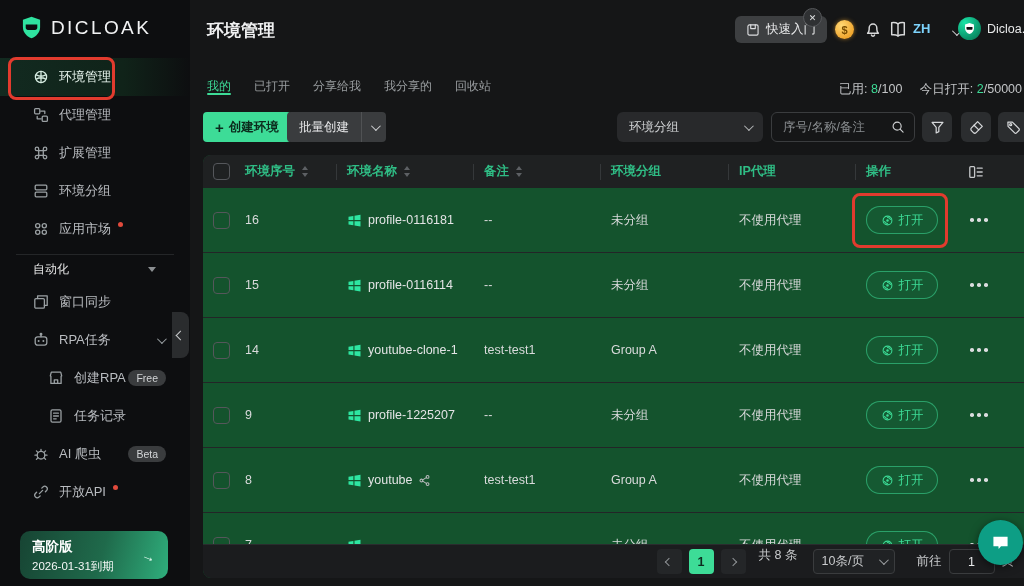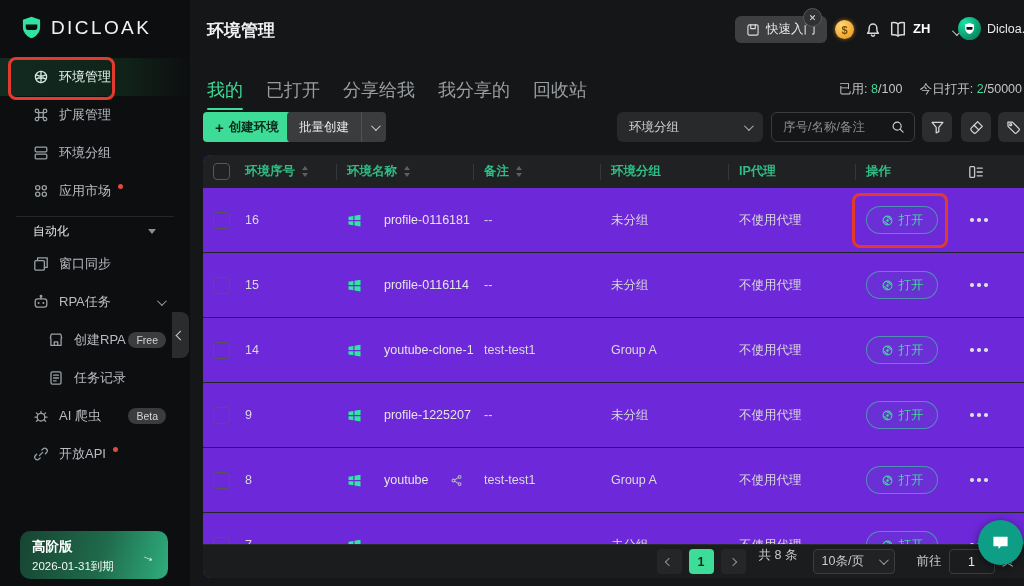--- a/index.html
+++ b/index.html
@@ -45,29 +45,29 @@
           display:flex;align-items:center;gap:6px;color:#e9eaeb;font-size:12.5px;cursor:pointer;}
   .qs-btn .icn{width:14px;height:14px;color:#dcdddf;}
   .qs-close{position:absolute;left:600px;top:8px;width:17px;height:17px;border-radius:50%;background:#2f3133;border:1px solid #55575a;
             color:#dfe0e1;font-size:9px;display:flex;align-items:center;justify-content:center;cursor:pointer;z-index:7;}
   .qs-close::after{content:"✕";}
   .coin{position:absolute;left:632px;top:20px;width:19px;height:19px;border-radius:50%;
         background:radial-gradient(circle at 35% 30%,#ffd875,#f0a62e 70%);display:flex;align-items:center;justify-content:center;
         font-size:11px;font-weight:700;color:#7a4d00;cursor:pointer;box-shadow:0 0 4px rgba(240,166,46,.6);}
   .coin::after{content:"$";}
   .tb-icon{position:absolute;top:20px;width:18px;height:18px;color:#d9dadb;cursor:pointer;}
-  .lang{position:absolute;left:710px;top:21px;display:flex;align-items:flex-end;gap:22px;color:#ffffff;font-size:13px;font-weight:700;cursor:pointer;}
+  .lang{position:absolute;left:710px;top:21px;display:flex;align-items:flex-end;gap:22px;color:#7dd3fc;font-size:13px;font-weight:700;cursor:pointer;}
   .lang .chev{color:#cfd1d3;}
   .avatar{position:absolute;left:755px;top:17px;width:23px;height:23px;border-radius:50%;
           background:radial-gradient(circle at 30% 25%,#19e3a6,#0a8a63 75%);display:flex;align-items:center;justify-content:center;cursor:pointer;}
   .avatar .icn{width:13px;height:13px;color:#ffffff;}
   .uname{position:absolute;left:784px;top:22px;width:40px;overflow:hidden;white-space:nowrap;color:#e8e9ea;font-size:12.5px;cursor:pointer;}
 
   .tabs{position:absolute;left:4px;top:78px;display:flex;gap:23px;}
-  .tab{font-size:18px;color:#9a9ea1;padding-bottom:8px;position:relative;cursor:pointer;}
+  .tab{font-size:12px;color:#9a9ea1;position:relative;cursor:pointer;}
   .tab.active{color:#3ddc97;}
   .tab.active::after{content:"";position:absolute;left:0;right:0;bottom:0;height:2px;background:#3ddc97;border-radius:1px;}
   .stats{position:absolute;right:2px;top:81px;font-size:12.5px;color:#c3c5c7;white-space:nowrap;}
   .stats .g{color:#3ddc97;}
   .stats .sp{margin-left:14px;}
 
   .btn-create{position:absolute;left:0;top:112px;height:30px;padding:0 12px;background:#3ddc97;color:#0c2b1d;
               font-size:12.5px;font-weight:700;border-radius:4px;display:flex;align-items:center;gap:5px;cursor:pointer;}
   .btn-create::before{content:"+";font-size:15px;font-weight:700;}
   .btn-batch{position:absolute;left:84px;top:112px;height:30px;background:#3a3c3e;border-radius:4px;display:flex;align-items:center;
@@ -80,29 +80,29 @@
   .search-box{position:absolute;left:568px;top:112px;width:144px;height:30px;background:#151617;border:1px solid #3a3c3e;border-radius:6px;
               box-sizing:border-box;display:flex;align-items:center;padding:0 9px;}
   .search-box input{flex:1;min-width:0;background:none;border:none;outline:none;color:#e5e6e7;font-size:12.5px;}
   .search-box input::placeholder{color:#8a8e91;}
   .search-box .icn{width:14px;height:14px;color:#cfd1d3;}
   .tool-btn{position:absolute;top:112px;width:30px;height:30px;background:#2b2d2f;border-radius:6px;
             display:flex;align-items:center;justify-content:center;color:#d6d8da;cursor:pointer;}
   .tool-btn .icn{width:15px;height:15px;}
 
   
-  .panel{position:absolute;left:0;top:155px;right:0;height:423px;background:#6d28d9;border-radius:8px 0 0 8px;
+  .panel{position:absolute;left:0;top:155px;right:0;height:423px;background:#14532d;border-radius:8px 0 0 8px;
          overflow:hidden;display:flex;flex-direction:column;}
   .thead{flex:0 0 33px;background:#1f2122;display:flex;align-items:center;}
   .tbody{flex:1 1 auto;overflow:hidden;}
   .trow{height:65px;display:flex;align-items:center;border-bottom:1px solid #232527;box-sizing:border-box;justify-content:space-between;}
   .col-check{width:42px;padding-left:10px;box-sizing:border-box;flex:0 0 42px;}
   .cb{display:block;width:15px;height:15px;border:1.5px solid #55575b;border-radius:4px;cursor:pointer;}
   .col-seq{width:92px;flex:0 0 92px;font-size:12.5px;color:#d9dadb;}
-  .col-name{width:137px;flex:0 0 137px;padding-left:10px;box-sizing:border-box;display:flex;align-items:center;gap:22px;
+  .col-name{width:137px;flex:0 0 137px;padding-left:10px;box-sizing:border-box;display:flex;align-items:center;gap:6px;
             font-size:12.5px;color:#e3e4e5;white-space:nowrap;overflow:hidden;}
   .col-name .win{width:15px;height:15px;color:#2ee6a1;flex:0 0 15px;}
   .col-name .share{width:13px;height:13px;color:#b9bbbd;flex:0 0 13px;cursor:pointer;}
   .col-remark{width:127px;flex:0 0 127px;padding-left:10px;box-sizing:border-box;font-size:12.5px;color:#d9dadb;}
   .col-group{width:128px;flex:0 0 128px;padding-left:10px;box-sizing:border-box;font-size:12.5px;color:#d9dadb;}
   .col-proxy{width:127px;flex:0 0 127px;padding-left:10px;box-sizing:border-box;font-size:12.5px;color:#d9dadb;}
   .col-action{width:104px;flex:0 0 104px;padding-left:10px;box-sizing:border-box;}
   .col-more{flex:1;padding-left:8px;display:flex;align-items:center;}
   .hcell{color:#2fbd85;font-size:12.5px;font-weight:700;display:flex;align-items:center;gap:5px;}
   .sep-r{background-image:linear-gradient(#35383a,#35383a);background-repeat:no-repeat;background-position:right center;background-size:1px 16px;}
@@ -163,20 +163,30 @@
             <svg viewBox="0 0 16 16" fill="none" stroke="currentColor" stroke-width="1.3" stroke-linecap="round" stroke-linejoin="round">
               <circle cx="8" cy="8" r="5.6"></circle>
               <path d="M8 2.4v11.2M3.3 5.9c3 1.7 6.4 1.7 9.4 0M3.3 10.1c3-1.7 6.4-1.7 9.4 0"></path>
             </svg>
           </span>
           <span>环境管理</span>
         </div>
         <div class="side-item">
           <span class="icn ">
             <svg viewBox="0 0 16 16" fill="none" stroke="currentColor" stroke-width="1.3" stroke-linecap="round" stroke-linejoin="round">
+              <rect x="1.6" y="1.6" width="5.2" height="5.2" rx="1"></rect>
+              <rect x="9.2" y="9.2" width="5.2" height="5.2" rx="1"></rect>
+              <path d="M11.8 6.6V4.2H7.8M4.2 9.4v2.4h4"></path>
+            </svg>
+          </span>
+          <span>代理管理</span>
+        </div>
+        <div class="side-item">
+          <span class="icn ">
+            <svg viewBox="0 0 16 16" fill="none" stroke="currentColor" stroke-width="1.3" stroke-linecap="round" stroke-linejoin="round">
               <path d="M5.7 5.7V3.9a1.75 1.75 0 1 0-1.8 1.8h8.2a1.75 1.75 0 1 0-1.8-1.8v8.2a1.75 1.75 0 1 0 1.8-1.8H3.9a1.75 1.75 0 1 0 1.8 1.8z"></path>
             </svg>
           </span>
           <span>扩展管理</span>
         </div>
         <div class="side-item">
           <span class="icn ">
             <svg viewBox="0 0 16 16" fill="none" stroke="currentColor" stroke-width="1.3" stroke-linecap="round" stroke-linejoin="round">
               <rect x="2.2" y="2.2" width="11.6" height="4.6" rx="1"></rect>
               <rect x="2.2" y="9.2" width="11.6" height="4.6" rx="1"></rect>

